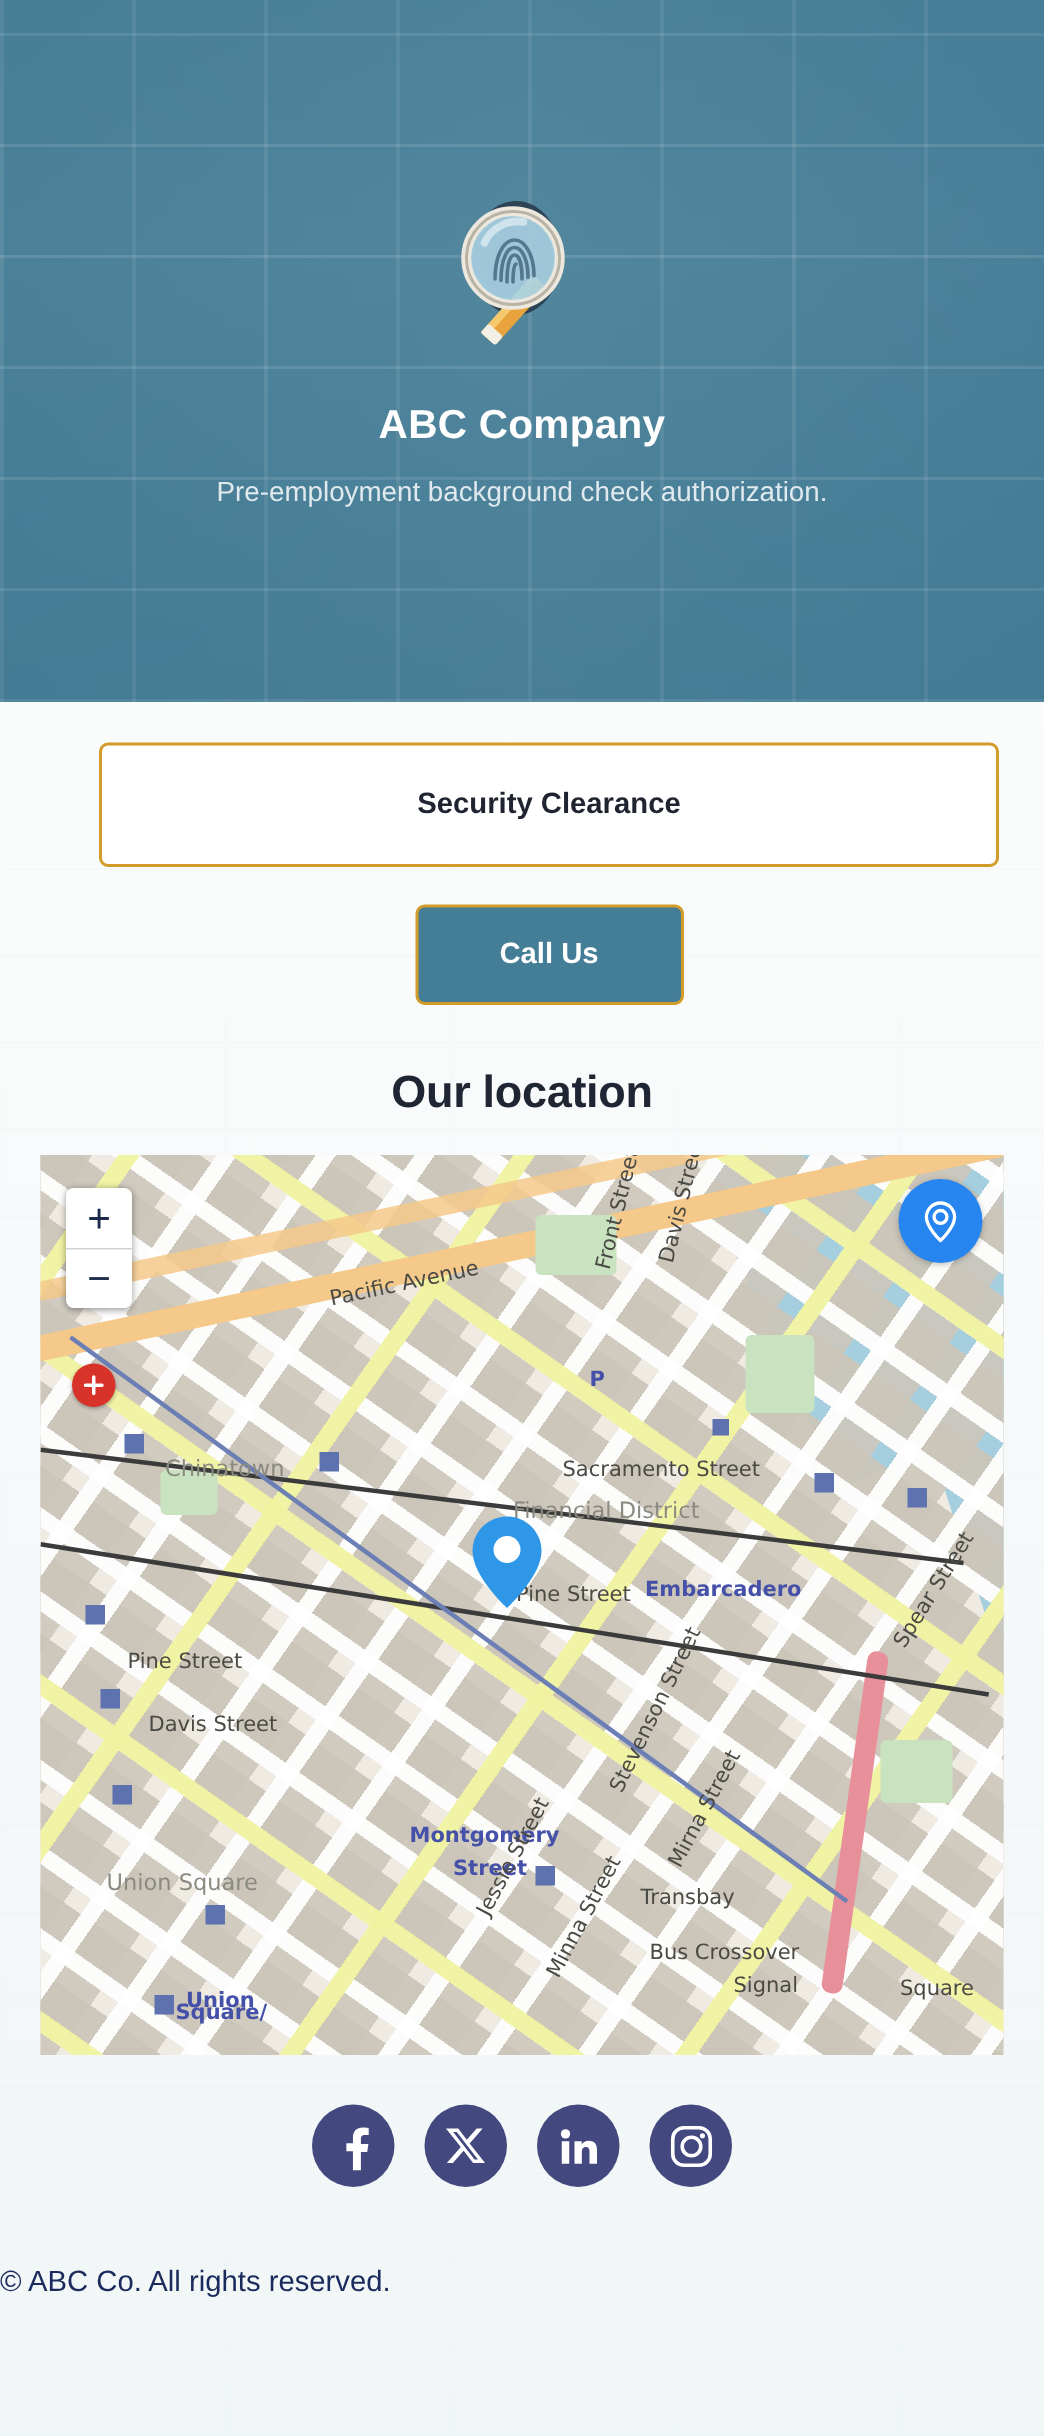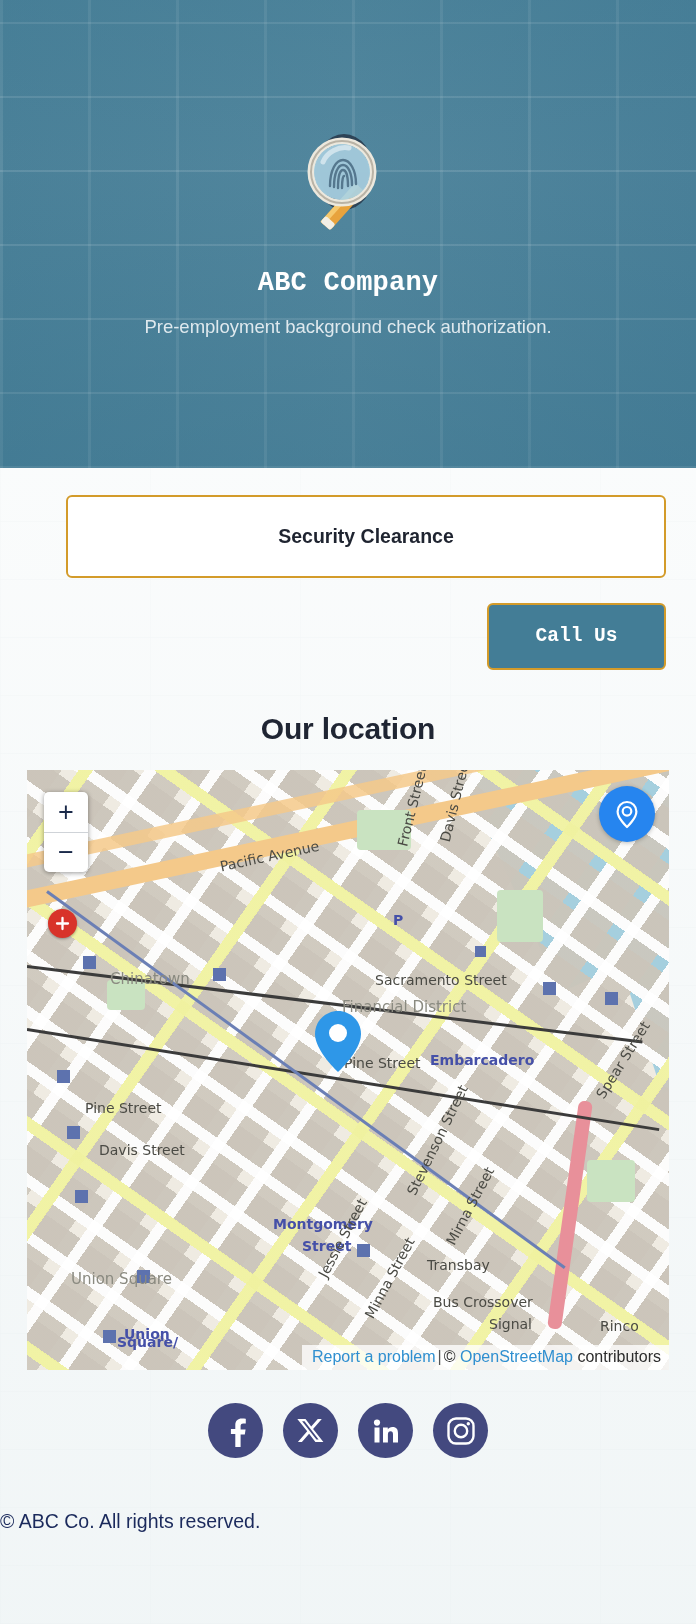--- a/index.html
+++ b/index.html
@@ -78,34 +78,33 @@
     position: relative;
     margin-bottom: 20px;
   }
 
   .hero-title {
     font-size: 27px;
     font-weight: bold;
     color: #ffffff;
     letter-spacing: .2px;
     margin-top: 6px;
-    font-family: Liberation Mono, monospace;
   }
 
   .hero-sub {
     font-size: 18.5px;
     color: #dfe9ee;
     margin-top: 18px;
     font-weight: 400;
   }
 
   
   .btn-row {
     display: flex;
-    justify-content: flex-end;
+    justify-content: center;
     gap: 22px;
     padding: 0 30px;
     margin-left: 36px;
   }
   .btn-row.outline { margin-top: 27px; }
   .btn-row.solid   { margin-top: 25px; }
 
   .btn {
     border-radius: 6px;
     font-size: 19.5px;
@@ -126,21 +125,21 @@
     color: #1f2430;
   }
 
   .btn-solid {
     width: 179px;
     height: 67px;
     background: #437d96;
     border: 2px solid #d39b2a;
     color: #ffffff;
   }
-  .btn-row.solid { gap: 64px; font-family: Liberation Mono, monospace; }
+  .btn-row.solid { gap: 64px; }
 
   
   .section-title {
     text-align: center;
     font-size: 30px;
     font-weight: bold;
     color: #1f2533;
     margin-top: 42px;
     margin-bottom: 24px;
     letter-spacing: -.2px;
@@ -442,26 +441,26 @@
           <div class="map-label dark" style="left: 317px; top: 285px;">Pine Street</div>
           <div class="map-label blue" style="left: 403px; top: 282px;">Embarcadero</div>
           <div class="map-label dark" style="left: 552px; top: 282px; transform: rotate(-58deg);">Spear Street</div>
           <div class="map-label dark" style="left: 58px; top: 330px;">Pine Street</div>
           <div class="map-label dark" style="left: 72px; top: 372px;">Davis Street</div>
           <div class="map-label dark" style="left: 350px; top: 362px; transform: rotate(-64deg);">Stevenson Street</div>
           <div class="map-label blue" style="left: 246px; top: 446px;">Montgomery</div>
           <div class="map-label blue" style="left: 275px; top: 468px;">Street</div>
           <div class="map-label dark" style="left: 400px; top: 428px; transform: rotate(-62deg);">Mirna Street</div>
           <div class="map-label dark" style="left: 400px; top: 487px;">Transbay</div>
-          <div class="map-label place" style="left: 44px; top: 500px;">Union Square</div>
+          <div class="map-label place" style="left: 44px; top: 476px;">Union Square</div>
           <div class="map-label dark" style="left: 272px; top: 460px; transform: rotate(-62deg);">Jessie Street</div>
           <div class="map-label dark" style="left: 318px; top: 500px; transform: rotate(-62deg);">Minna Street</div>
           <div class="map-label dark" style="left: 406px; top: 524px;">Bus Crossover</div>
           <div class="map-label dark" style="left: 462px; top: 546px;">Signal</div>
-          <div class="map-label dark" style="left: 573px; top: 548px;">Rinco</div>
+          <div class="map-label dark" style="left: 573px; top: 548px;">Square</div>
           <div class="map-label blue" style="left: 97px; top: 556px;">Union</div>
           <div class="map-label blue" style="left: 90px; top: 564px;">Square/</div>
           <div class="map-label blue" style="left: 366px; top: 142px;">P</div>
         </div>
     </div>
 
     <div class="zoom-ctrl">
       <div class="zoom-btn">+</div>
       <div class="zoom-btn">−</div>
     </div>
@@ -479,23 +478,20 @@
       </svg>
     </div>
 
     <div class="map-pin">
       <svg width="50" height="64" viewBox="0 0 50 64">
         <path d="M25 1 C12.3 1 2 11.3 2 24 C2 41 25 62 25 62 C25 62 48 41 48 24 C48 11.3 37.7 1 25 1 Z" fill="#2e97e8"></path>
         <circle cx="25" cy="23" r="9" fill="#ffffff"></circle>
       </svg>
     </div>
 
-    <div class="attrib">
-      <a>Report a problem</a><span class="sep">|</span><span>©</span> <a>OpenStreetMap</a> <span>contributors</span>
-    </div>
   </div>
 
   <div class="social-row">
     <div class="social">
       <svg width="33" height="33" viewBox="0 0 33 33">
         <path d="M21.6 33 V20.6 h4.2 l0.8 -5.2 h-5 v-3.3 c0 -1.5 0.5 -2.7 2.8 -2.7 h2.4 V4.7 C26 4.6 24.5 4.4 22.8 4.4 c-3.9 0 -6.5 2.3 -6.5 6.6 v3.9 h-4.4 v5.2 h4.4 V33 z" fill="#ffffff"></path>
       </svg>
     </div>
     <div class="social">
       <svg width="27" height="27" viewBox="0 0 27 27">

